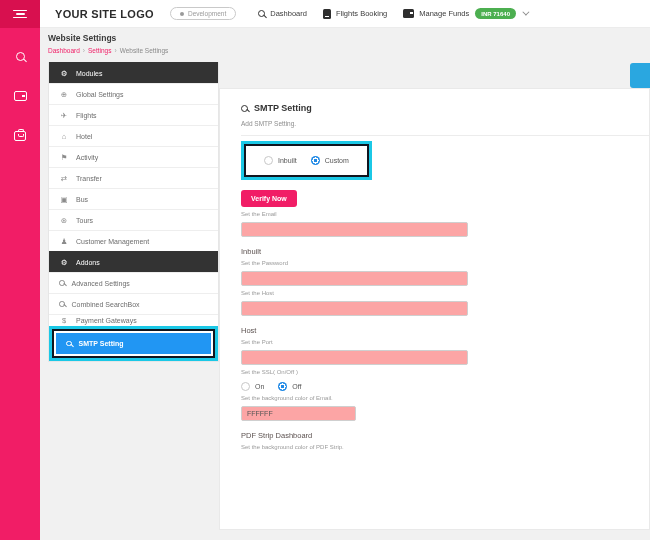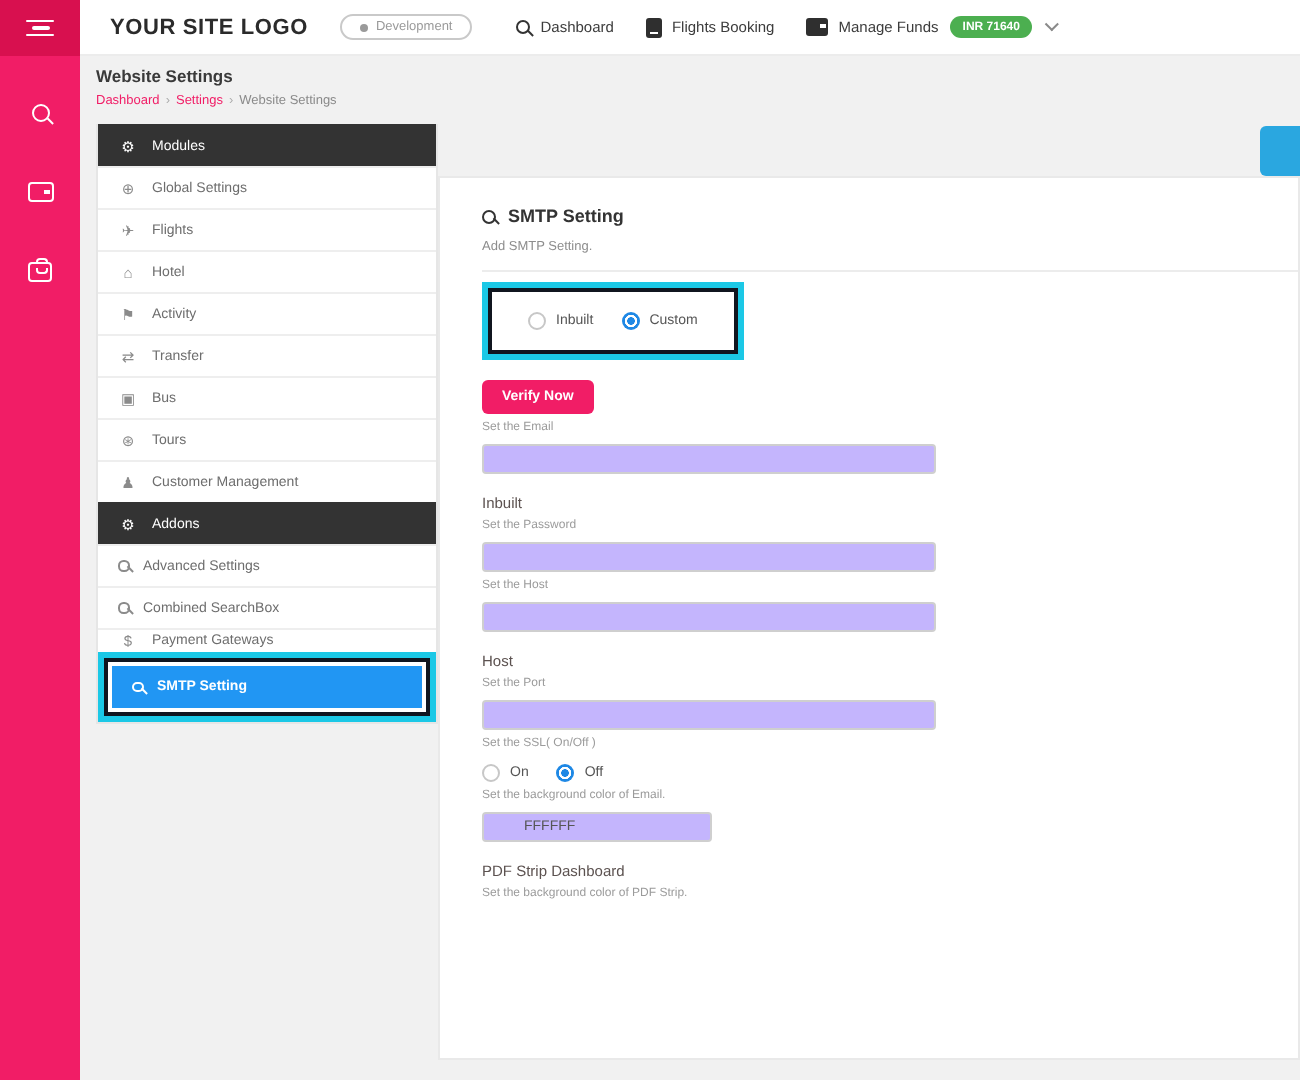--- a/index.html
+++ b/index.html
@@ -70,21 +70,21 @@
   .sec-sub{margin-top:7px;font-size:6.5px;color:#8d8d8d;}
   .divider{margin-top:8px;width:100%;border-bottom:1px solid #ececec;}
   .mode-box{display:inline-block;margin-top:5px;}
   .mode-row{display:flex;align-items:center;gap:14px;padding:8px 16px;}
   .radio{width:9px;height:9px;border-radius:50%;border:1px solid #c7c7c7;background:#fff;flex:0 0 9px;}
   .radio.checked{border:none;background:radial-gradient(circle,#1e88e5 0 1.8px,#fff 2px 3px,#1e88e5 3.2px);}
   .radio-opt{display:flex;align-items:center;gap:5px;font-size:7px;color:#555;cursor:pointer;}
   .verify-btn{display:inline-block;margin-top:10px;background:#F11D66;color:#fff;font-size:7px;font-weight:bold;padding:5px 10px;border-radius:3px;border:none;cursor:pointer;}
   .f-label{margin-top:10px;font-size:7.5px;color:#5c5250;}
   .f-help{margin-top:4px;font-size:6px;color:#9b9b9b;}
-  .f-input{display:block;margin-top:5px;width:227px;height:15px;border:1px solid #cfcfcf;border-radius:2px;font-size:7px;color:#555;padding:0 20px;outline:none;background:#c4b5fd;}
+  .f-input{display:block;margin-top:5px;width:227px;height:15px;border:1px solid #cfcfcf;border-radius:2px;font-size:7px;color:#555;padding:0 5px;outline:none;background:#fca5a5;}
   .f-input.narrow{width:115px;}
   .ssl-row{display:flex;align-items:center;gap:14px;margin-top:7px;}
 </style>
 </head>
 <body>
 
 <div class="screen">
 
   <div class="rail">
     <div class="rail-top">

